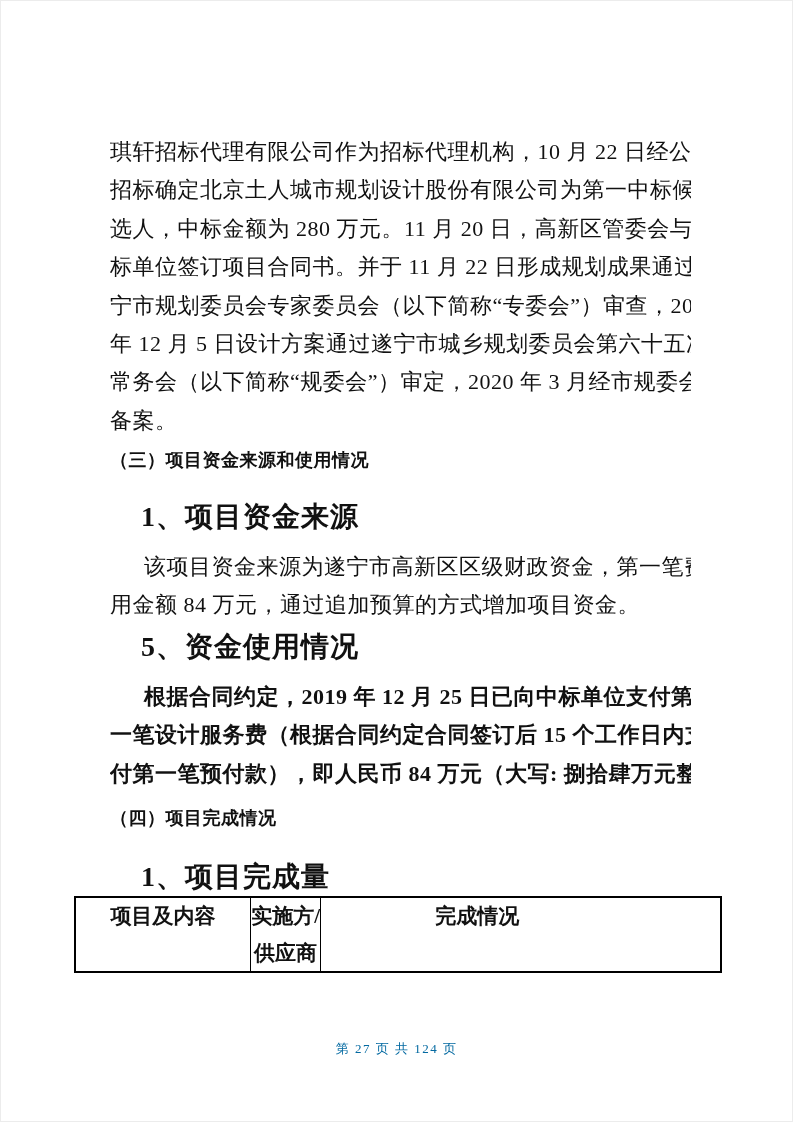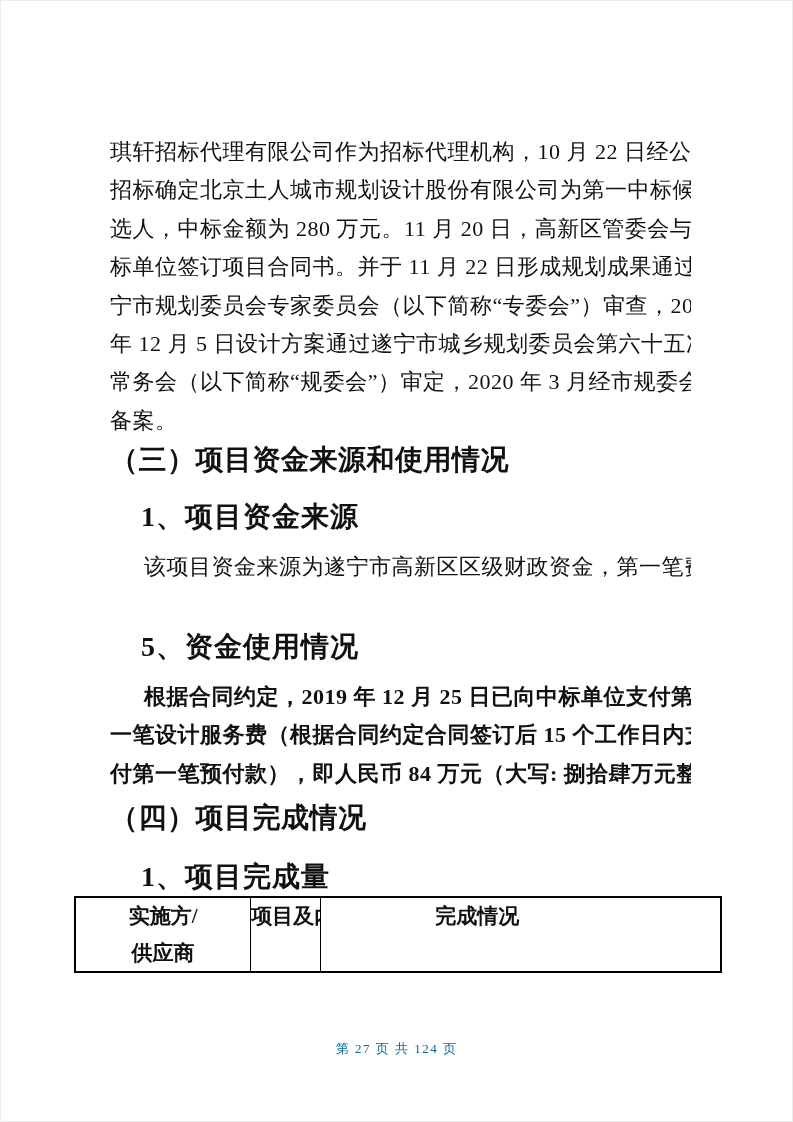--- a/index.html
+++ b/index.html
@@ -17,21 +17,21 @@
   .tline{
     height:38.4px;line-height:38.4px;white-space:nowrap;overflow:hidden;
     letter-spacing:0.5px;
   }
   .jl{text-align:justify;text-align-last:justify;}
   .ll{text-align:center;text-align-last:left;}
   .ind{padding-left:34px;}
   
   .h-sec{
     position:absolute;left:109px;height:30px;line-height:30px;
-    font-size:28px;font-weight:700;white-space:nowrap;letter-spacing:0.5px;
+    font-size:18px;font-weight:700;white-space:nowrap;letter-spacing:0.5px;
   }
   .h-sub{
     position:absolute;left:140px;height:30px;line-height:30px;
     font-size:28px;font-weight:700;white-space:nowrap;letter-spacing:1px;
   }
   
   .tbl{
     position:absolute;left:73px;top:895px;width:648px;height:77px;
     border:2px solid #000;box-sizing:border-box;
     display:grid;grid-template-columns:175fr 70fr 315fr 87fr;
@@ -65,41 +65,42 @@
     <div class="tline jl">常务会（以下简称“规委会”）审定，2020 年 3 月经市规委会</div>
     <div class="tline ll">备案。</div>
   </div>
 
   <div class="h-sec" style="top:444px;">（三）项目资金来源和使用情况</div>
 
   <div class="h-sub" style="top:501px;">1、项目资金来源</div>
 
   <div class="para" style="top:547px;">
     <div class="tline jl ind">该项目资金来源为遂宁市高新区区级财政资金，第一笔费</div>
+    <div class="tline ll">用金额 84 万元，通过追加预算的方式增加项目资金。</div>
   </div>
 
   <div class="h-sub" style="top:631px;">5、资金使用情况</div>
 
   <div class="para" style="top:677px;font-weight:bold;">
     <div class="tline jl ind">根据合同约定，2019 年 12 月 25 日已向中标单位支付第</div>
     <div class="tline jl">一笔设计服务费（根据合同约定合同签订后 15 个工作日内支</div>
     <div class="tline jl">付第一笔预付款），即人民币 84 万元（大写: 捌拾肆万元整）。</div>
   </div>
 
   <div class="h-sec" style="top:802px;">（四）项目完成情况</div>
 
   <div class="h-sub" style="top:861px;">1、项目完成量</div>
 
   <div class="tbl">
     <div class="tcell">
+      <div class="cl">项目及内容</div>
+    </div>
+    <div class="tcell">
       <div class="cl">实施方/</div>
       <div class="cl">供应商</div>
-    </div>
-    <div class="tcell">
-      <div class="cl">项目及内容</div>
     </div>
     <div class="tcell">
       <div class="cl">完成情况</div>
     </div>
   </div>
 
   <div class="footer">第 27 页 共 124 页</div>
 
 </div>
 

